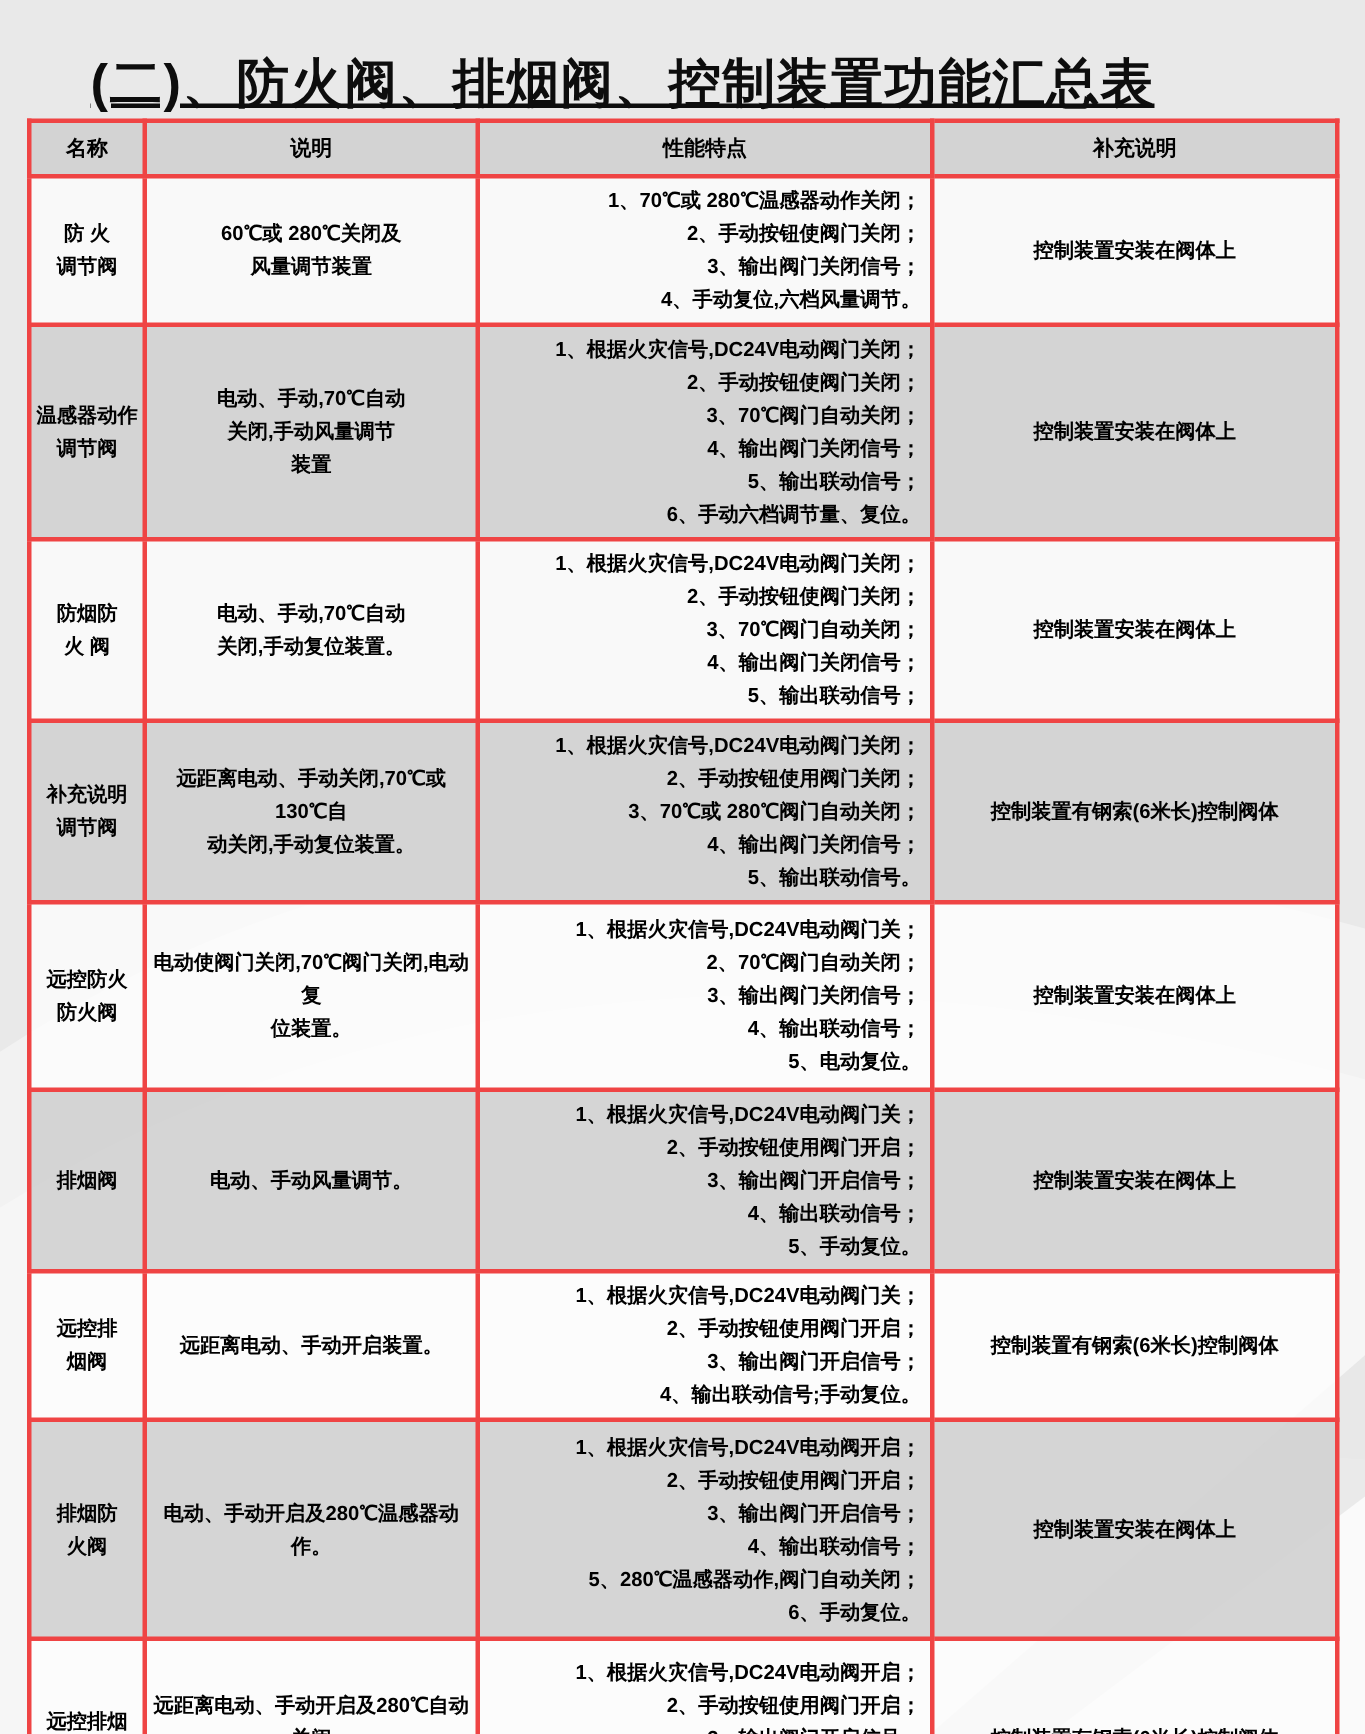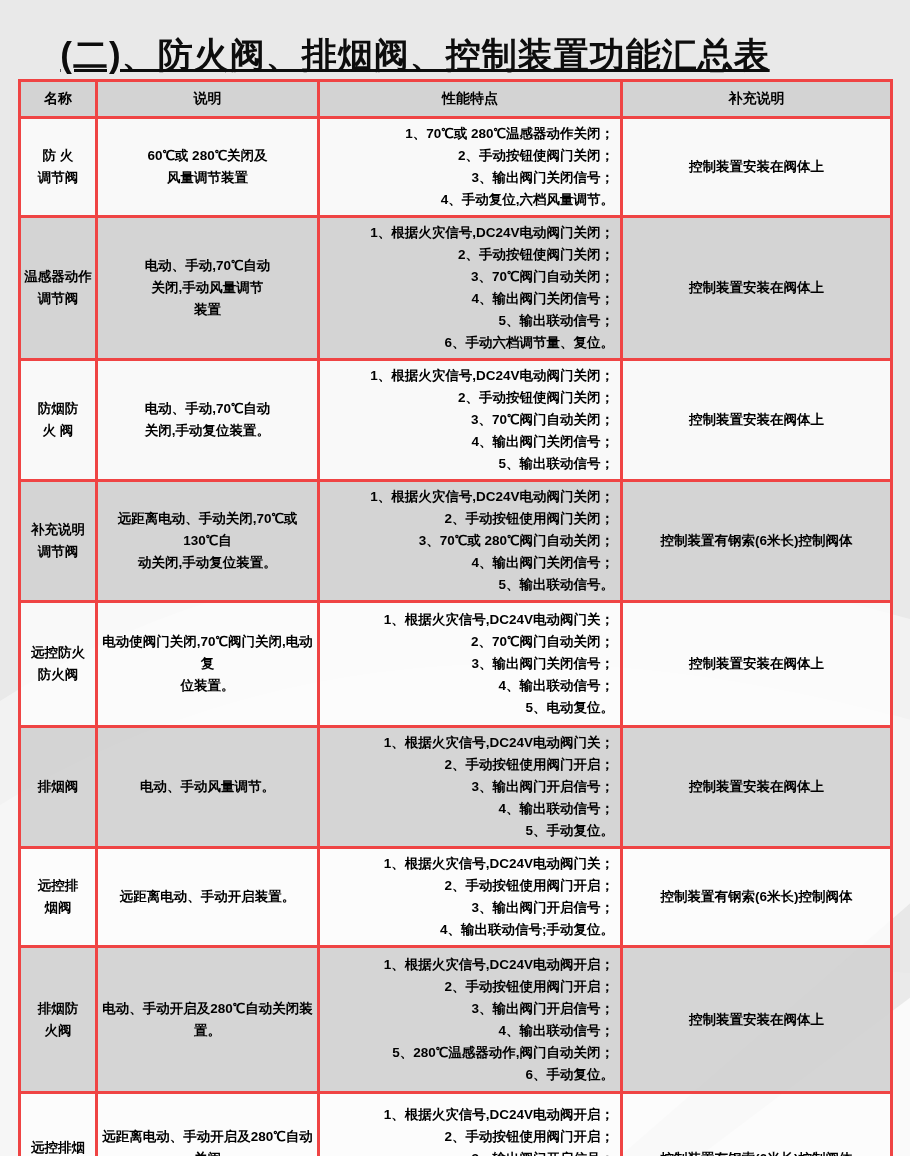--- a/index.html
+++ b/index.html
@@ -165,21 +165,21 @@
         <td class="c-desc">远距离电动、手动开启装置。</td>
         <td class="c-feat">1、根据火灾信号,DC24V电动阀门关；
 2、手动按钮使用阀门开启；
 3、输出阀门开启信号；
 4、输出联动信号;手动复位。</td>
         <td class="c-note">控制装置有钢索(6米长)控制阀体</td>
       </tr>
       <tr class="shaded" style="height:146px">
         <td class="c-name">排烟防
 火阀</td>
-        <td class="c-desc">电动、手动开启及280℃自动关闭装置。</td>
+        <td class="c-desc">电动、手动开启及280℃温感器动作。</td>
         <td class="c-feat">1、根据火灾信号,DC24V电动阀开启；
 2、手动按钮使用阀门开启；
 3、输出阀门开启信号；
 4、输出联动信号；
 5、280℃温感器动作,阀门自动关闭；
 6、手动复位。</td>
         <td class="c-note">控制装置安装在阀体上</td>
       </tr>
       <tr class="plain" style="height:132px">
         <td class="c-name">远控排烟

